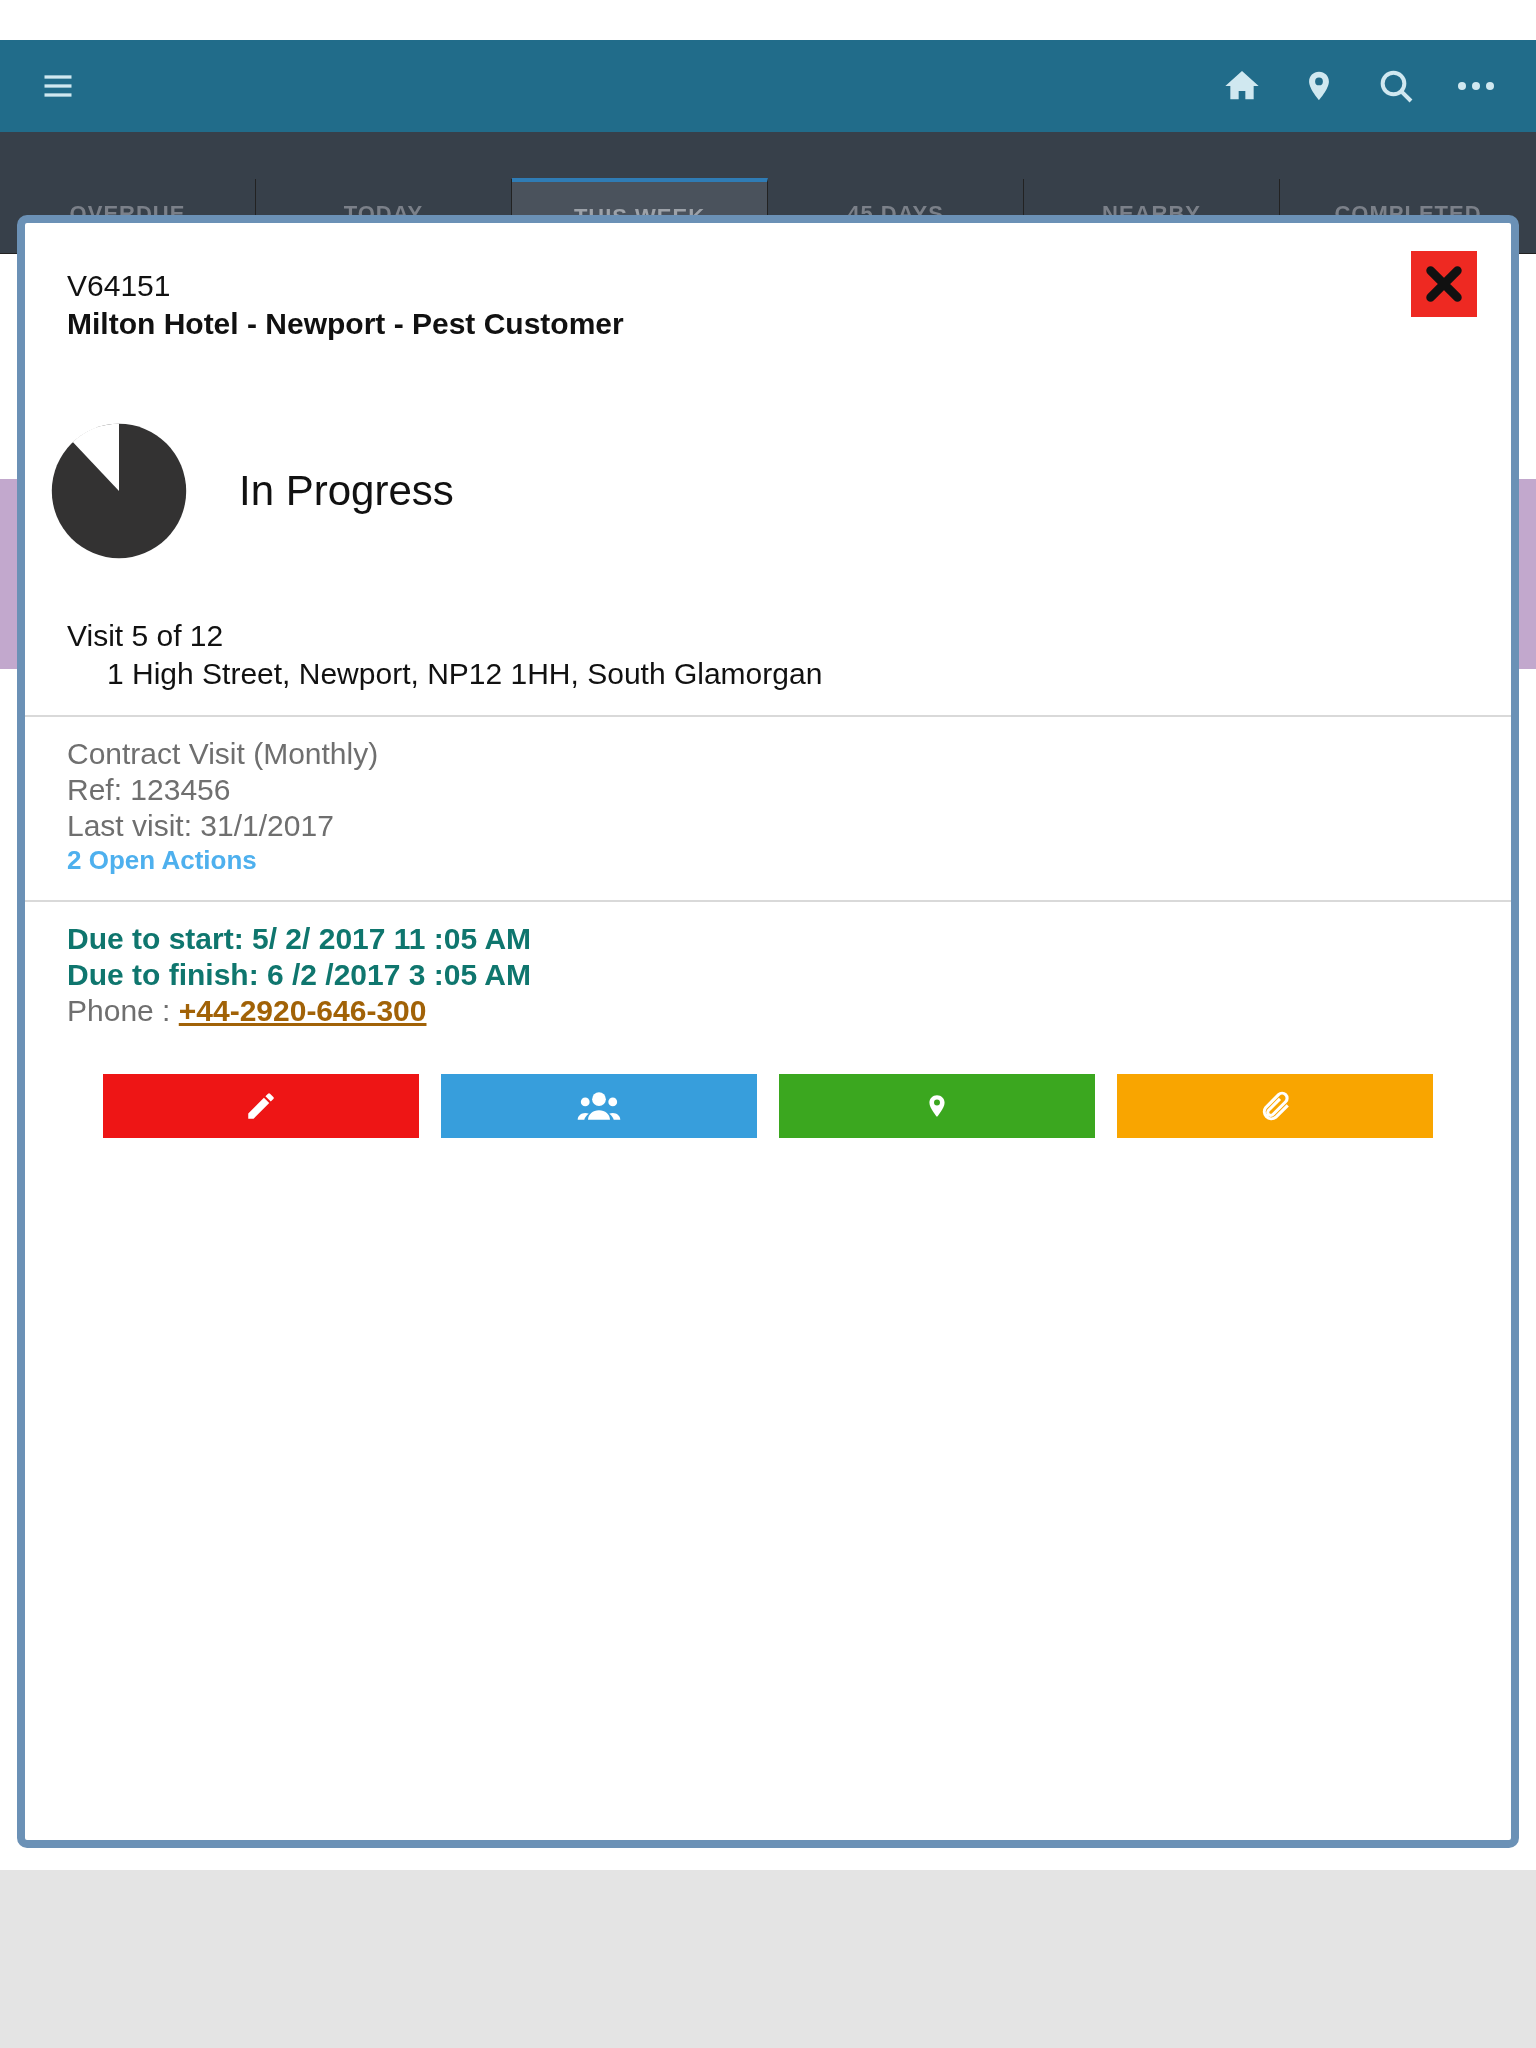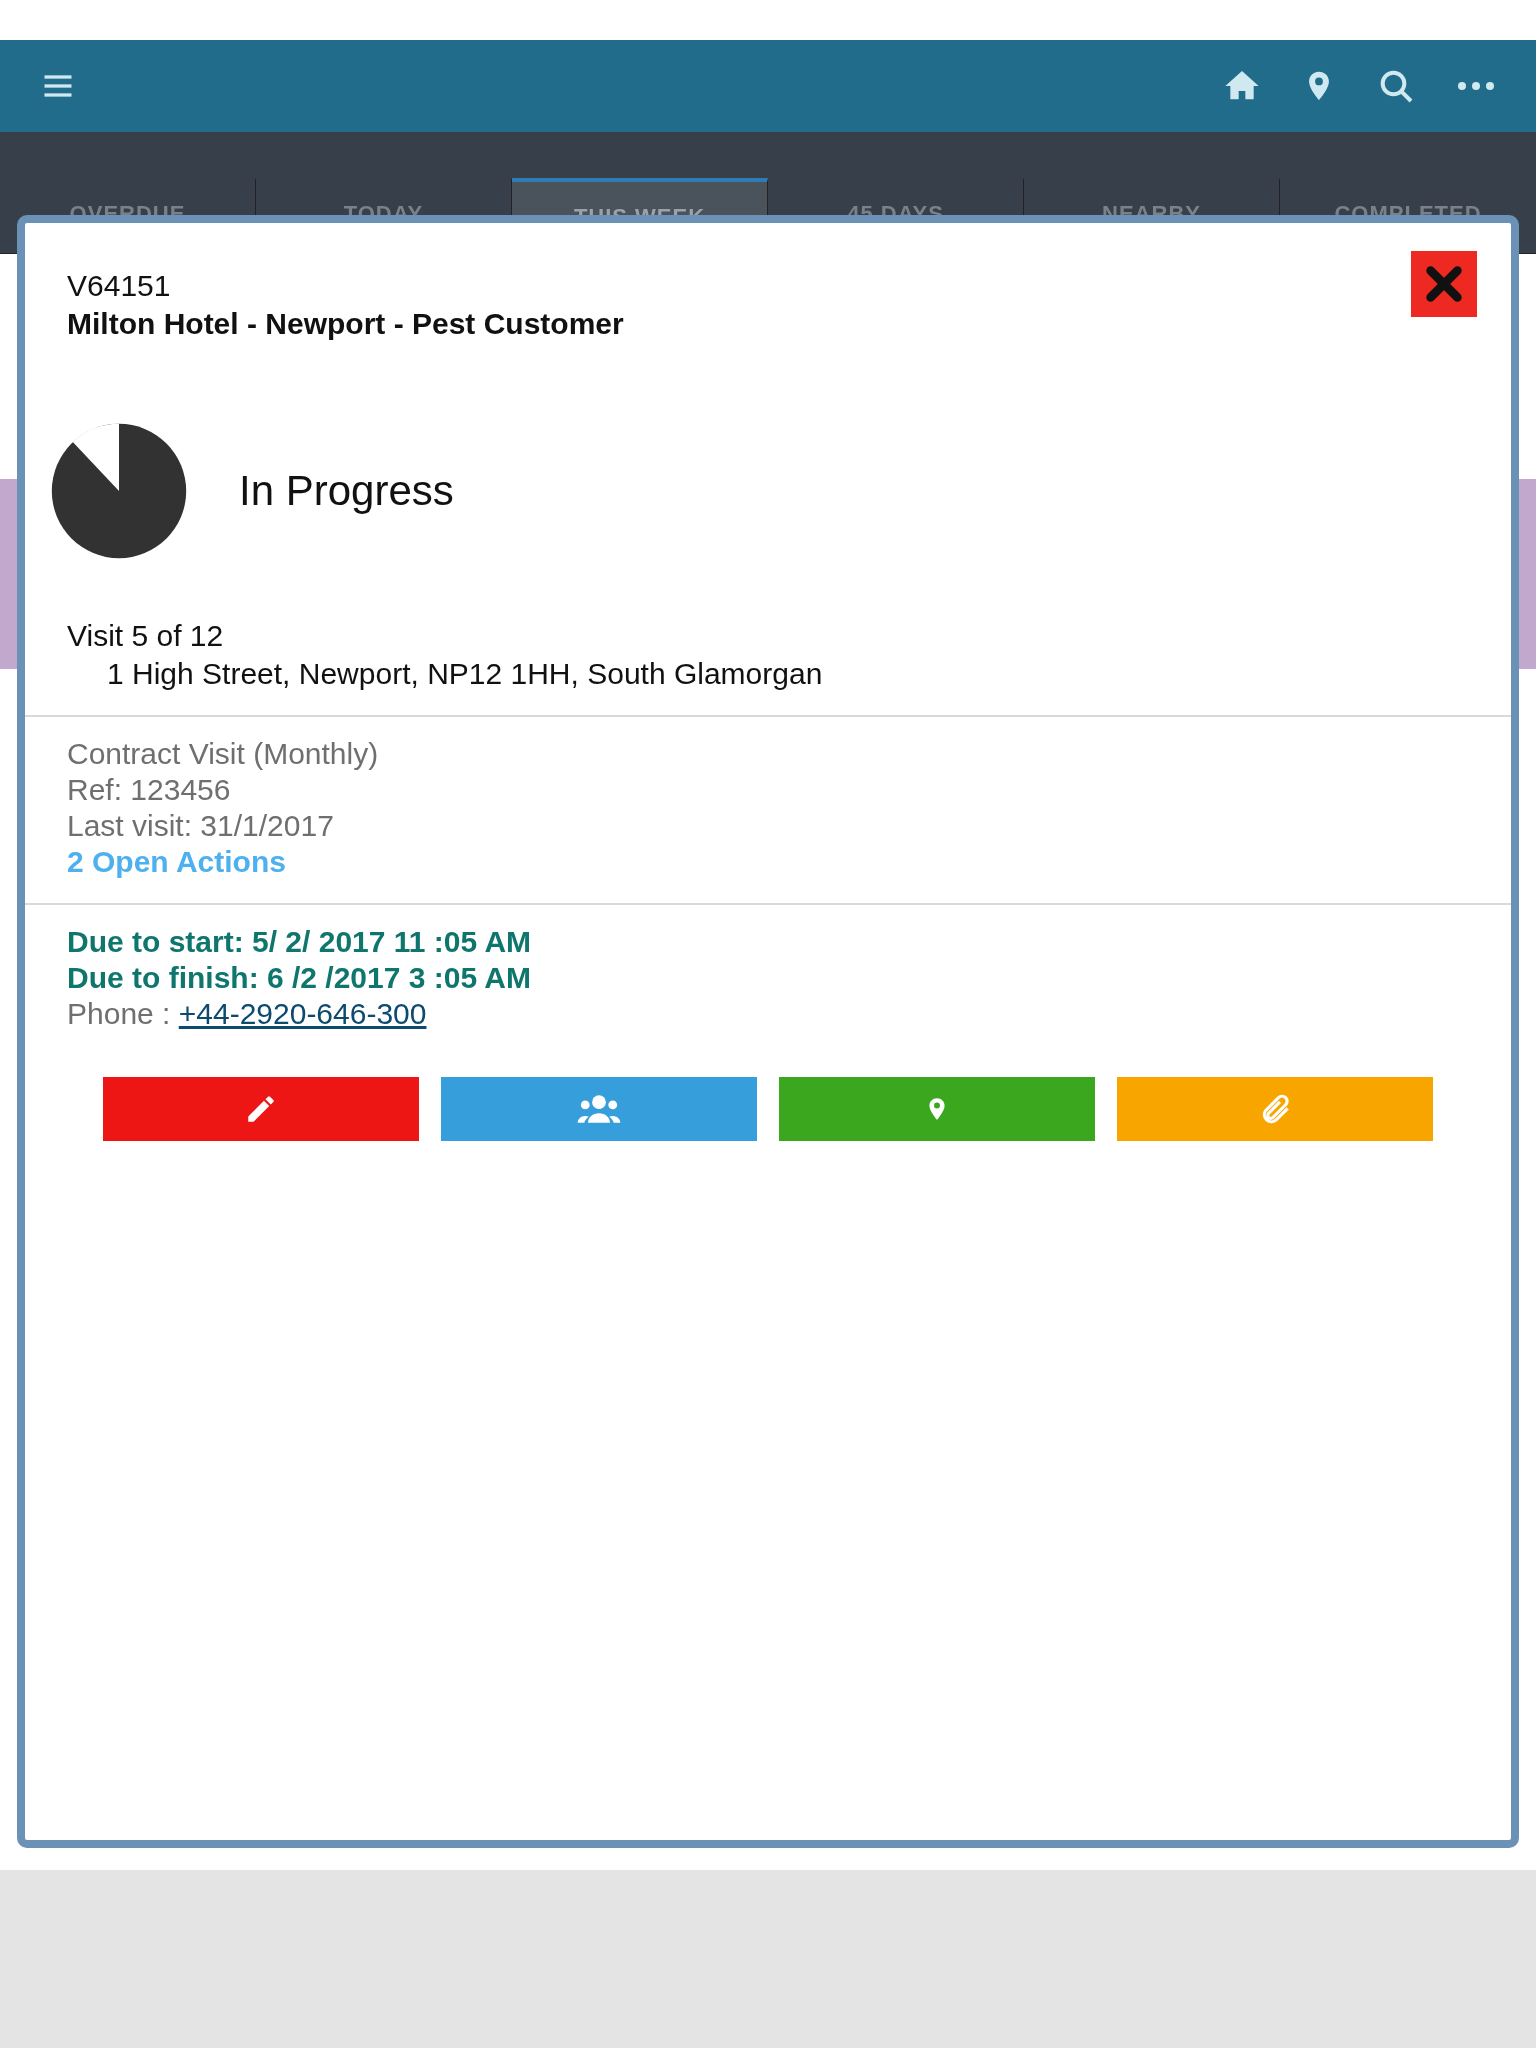--- a/index.html
+++ b/index.html
@@ -90,25 +90,25 @@
     .status-label { font-size: 42px; font-weight: 400; margin-left: 10px; color: #111; }
     .visit-count { font-size: 30px; color: #111; margin-top: 58px; }
     .address { font-size: 30px; color: #111; margin-top: 4px; margin-left: 40px; }
     .divider {
       border: none;
       border-top: 2px solid #d9d9d9;
       margin: 24px -42px 20px -42px;
     }
     .gray-line { font-size: 30px; color: #6f6f6f; margin-top: 2px; }
     .priority { font-size: 30px; font-weight: 700; color: #6f6f6f; margin-top: 42px; }
-    .open-actions { font-size: 30px; font-weight: 700; color: #4eb0ee; margin-top: 2px; }
+    .open-actions { font-size: 26px; font-weight: 700; color: #4eb0ee; margin-top: 2px; }
     .due-line { font-size: 30px; font-weight: 700; color: #0f766e; margin-top: 2px; }
     .due-line.first { margin-top: 20px; }
     .phone-line { font-size: 30px; color: #6f6f6f; margin-top: 2px; }
-    .phone-link { color: #0c4a6e; text-decoration: underline; }
+    .phone-link { color: #a16207; text-decoration: underline; font-weight: bold; }
     .action-buttons {
       display: flex;
       gap: 22px;
       margin: 46px 36px 0 36px;
     }
     .action-btn {
       flex: 1;
       height: 64px;
       display: flex;
       align-items: center;

